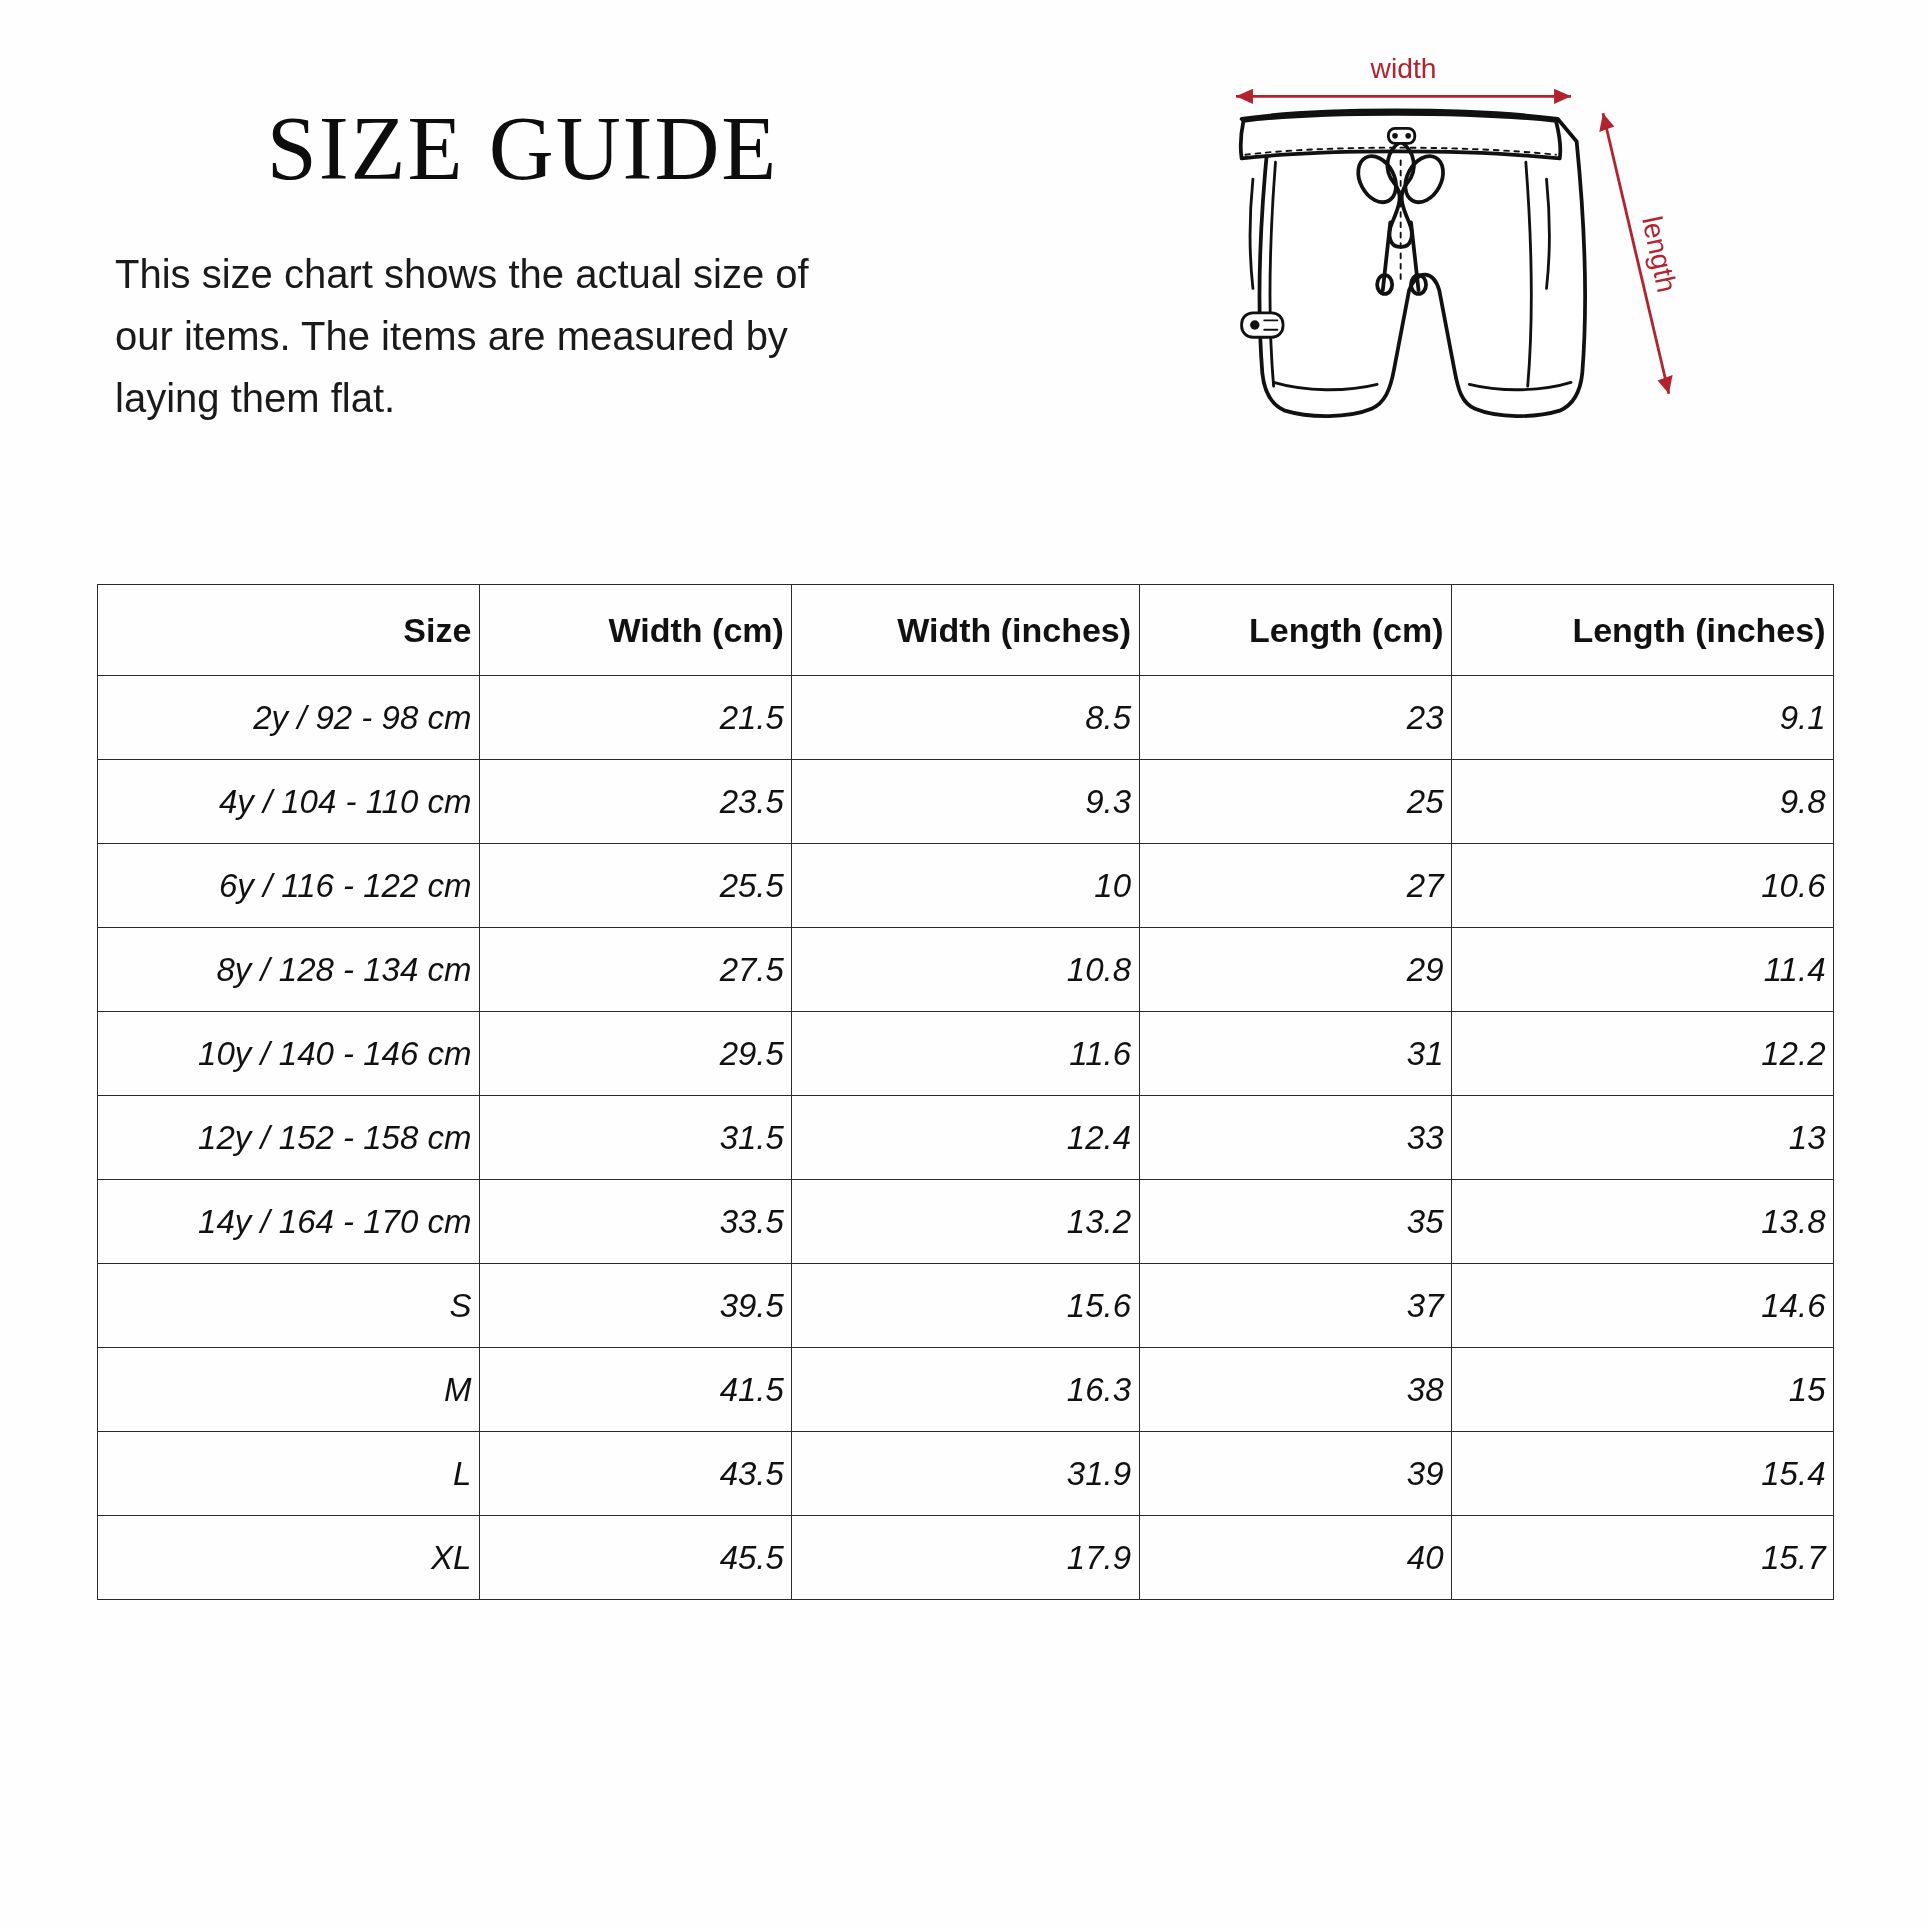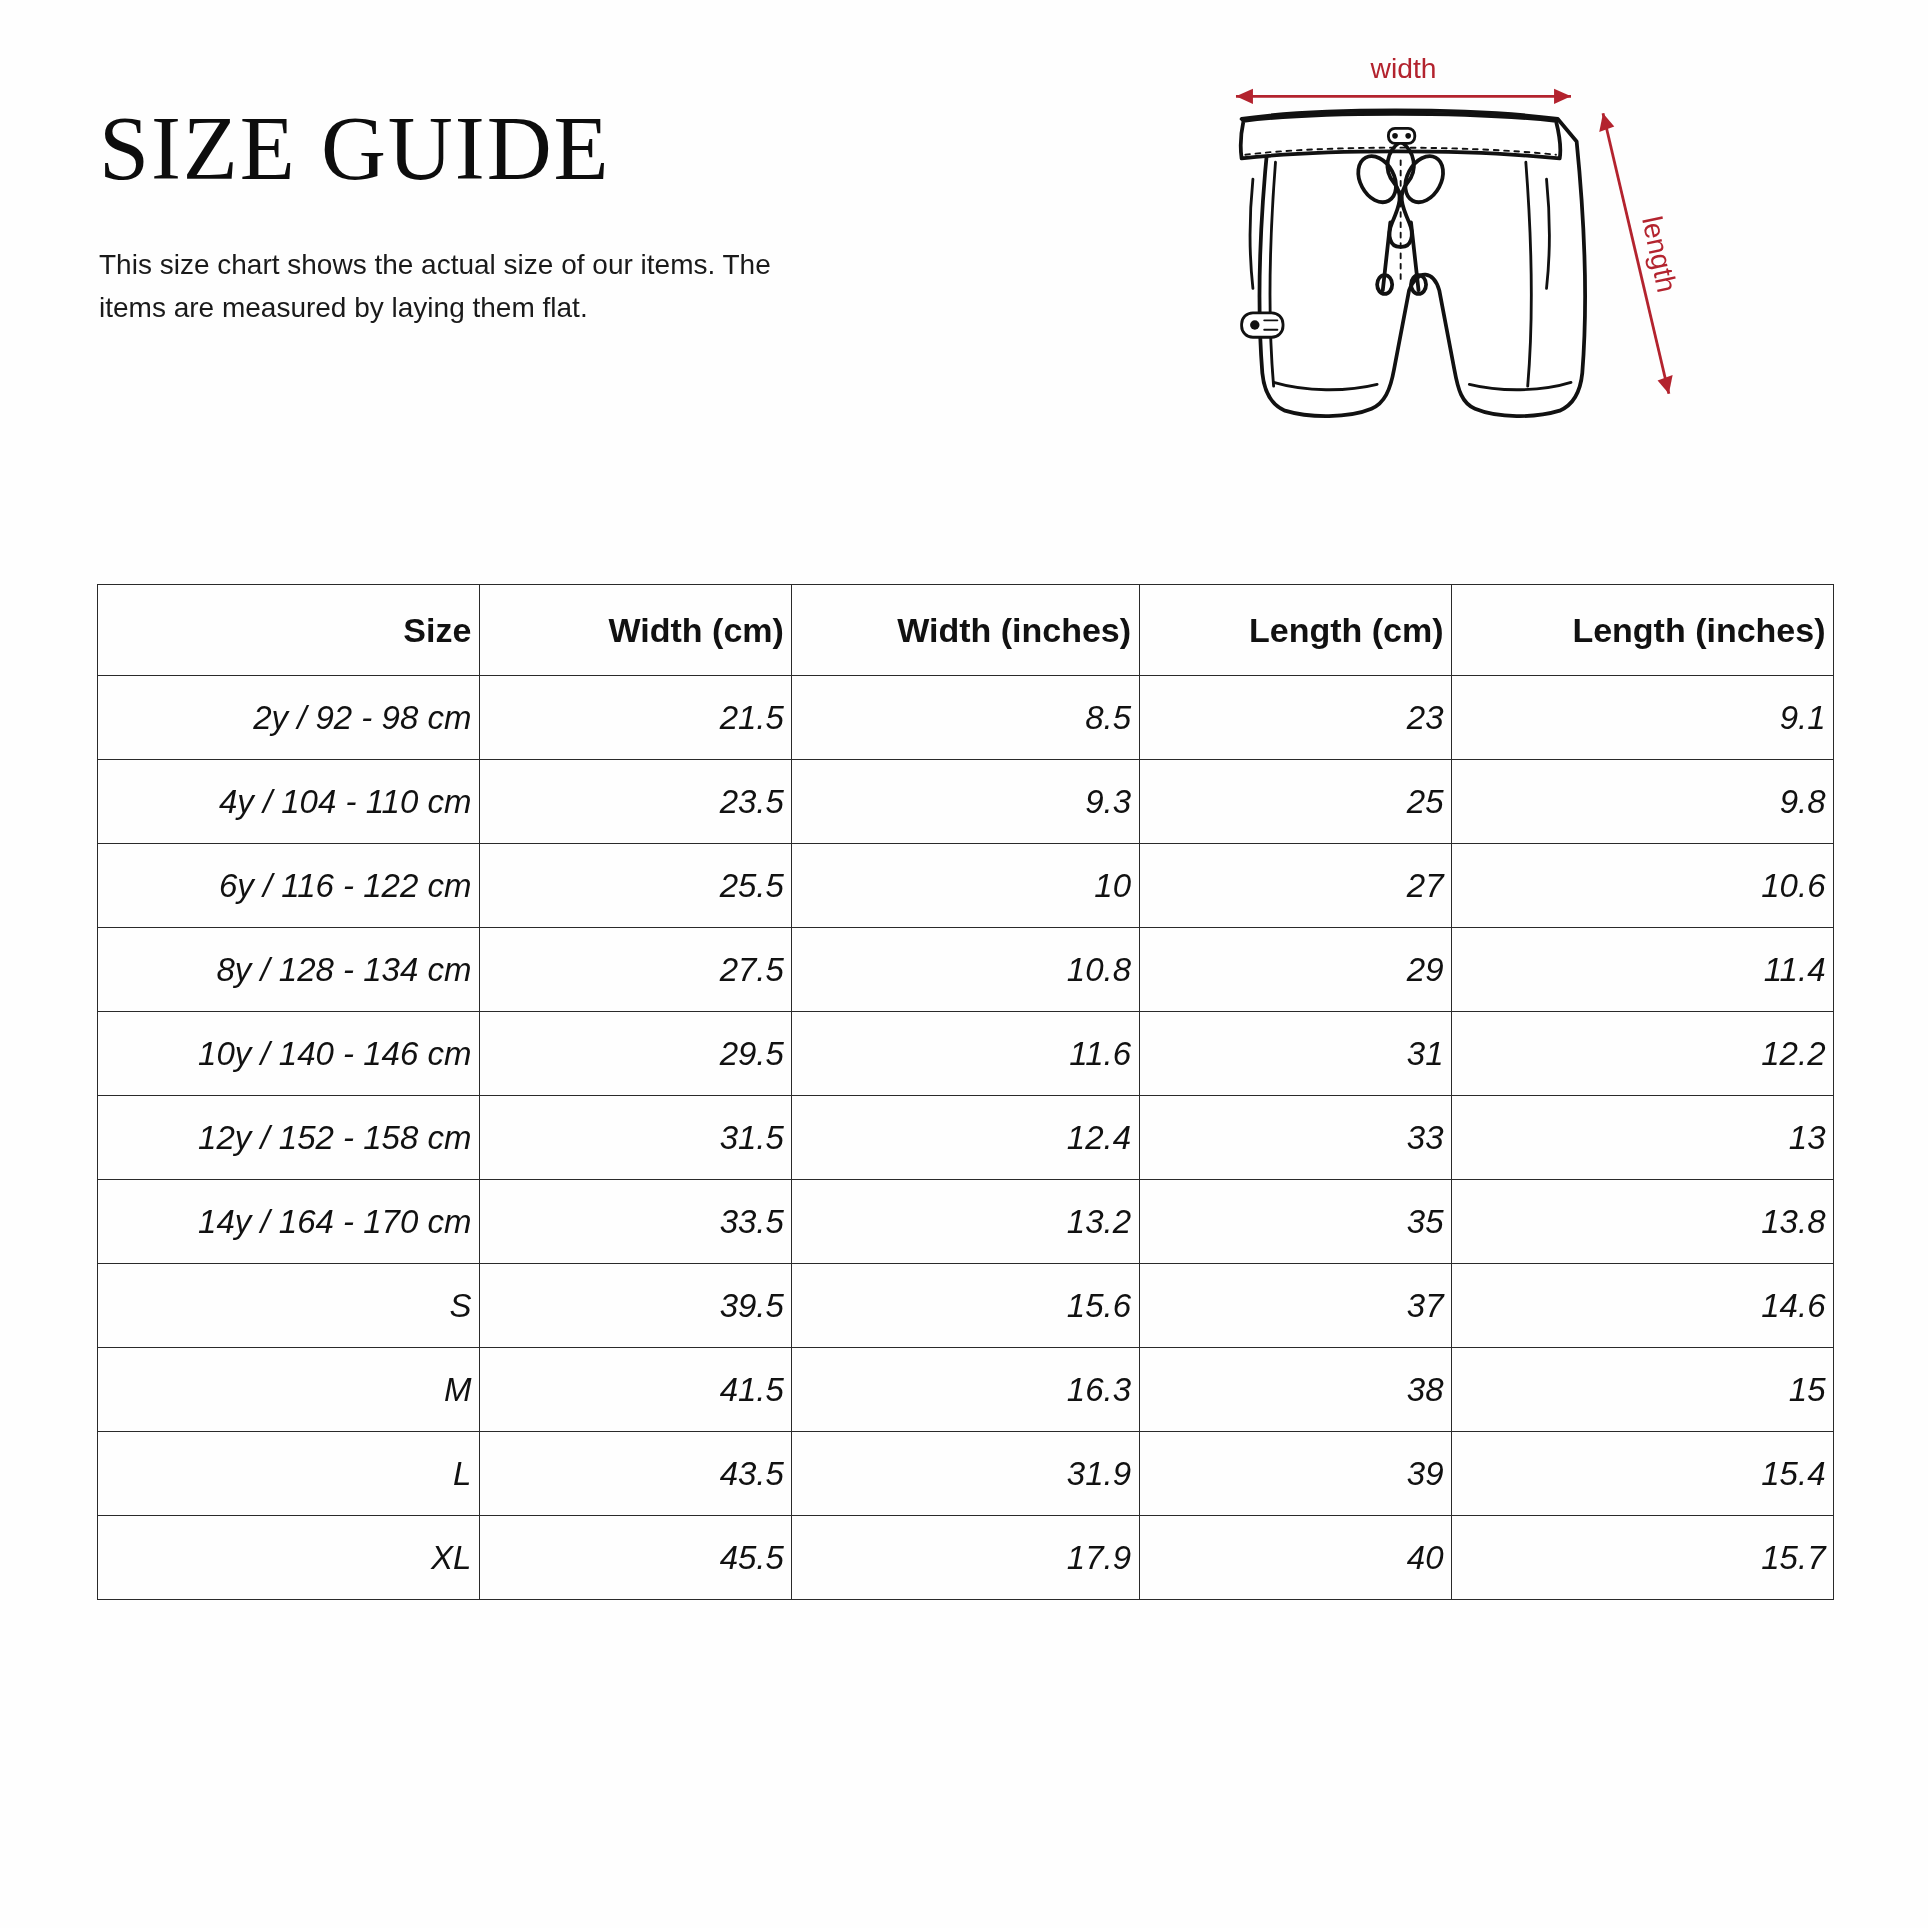--- a/index.html
+++ b/index.html
@@ -31,28 +31,29 @@
   }
   .title {
     font-family: "Liberation Serif", serif;
     font-size: 90px;
     line-height: 1.0;
     letter-spacing: 1.9px;
     font-weight: 400;
     color: #0d0d0d;
     margin: 0 0 49px 0;
     white-space: nowrap;
+    text-align: center;
   }
   .subtitle {
     font-family: "Liberation Sans", sans-serif;
-    font-size: 28px;
+    font-size: 40px;
     line-height: 1.55;
     color: #1a1a1a;
     max-width: 716px;
-    margin: 0;
+    margin: 16px;
   }
 
   
   .illustration {
     position: absolute;
     left: 1215px;
     top: 38px;
     width: 584px;
     height: 527px;
   }

